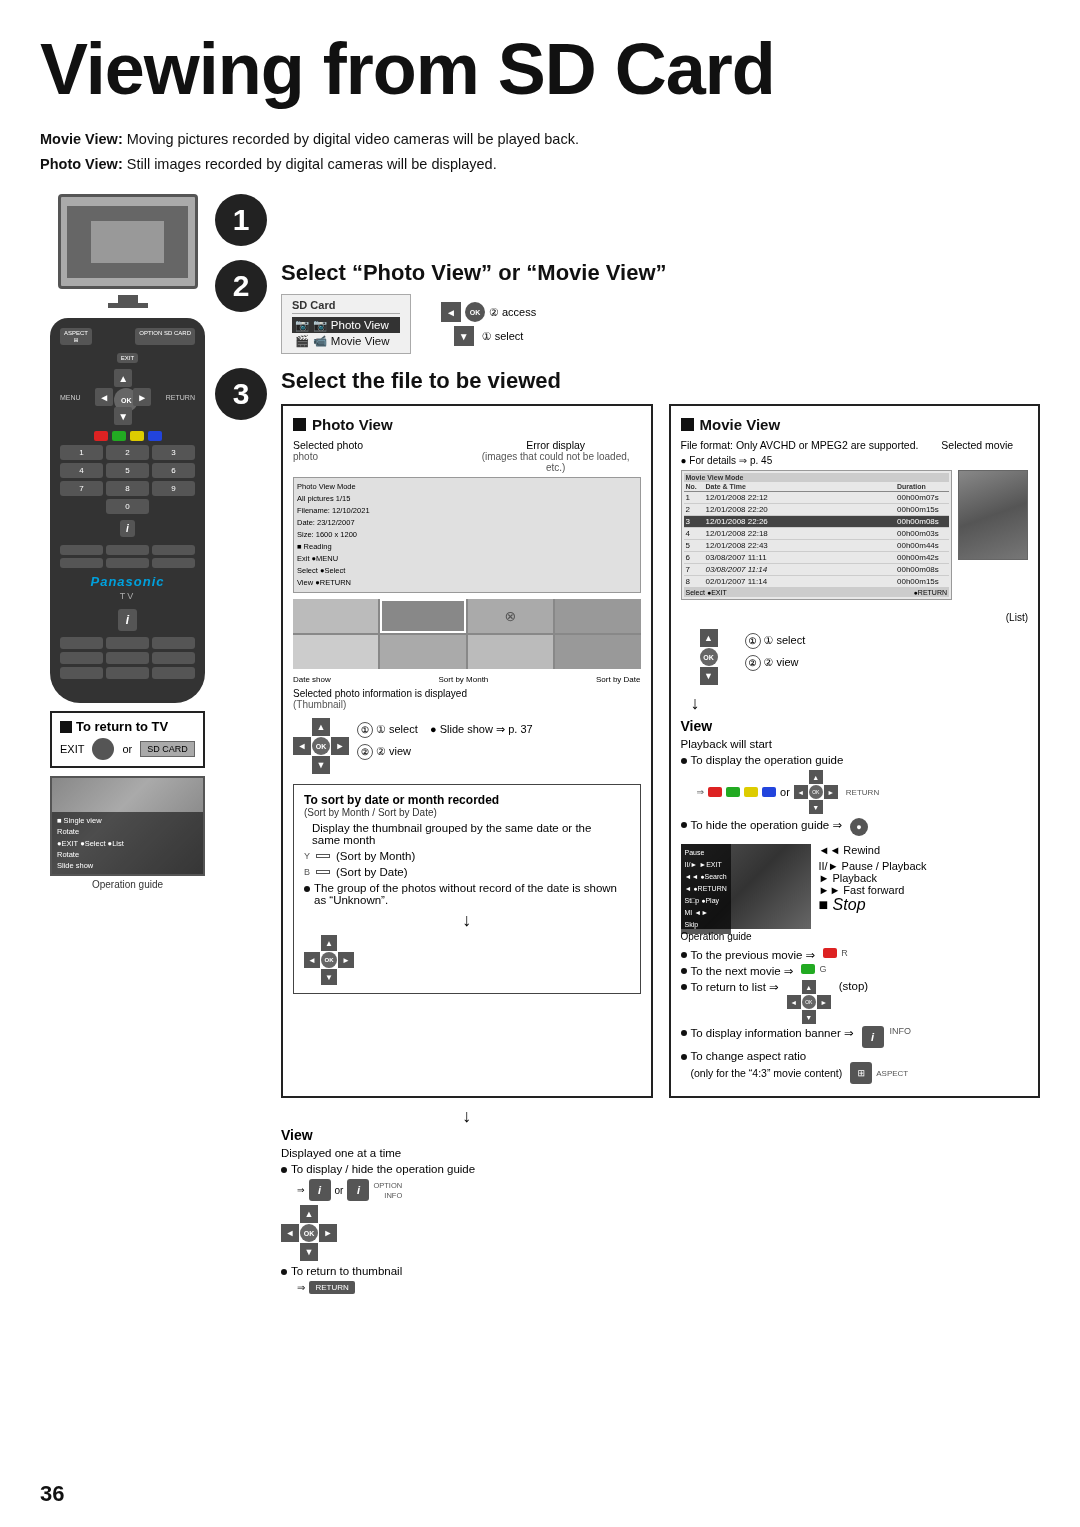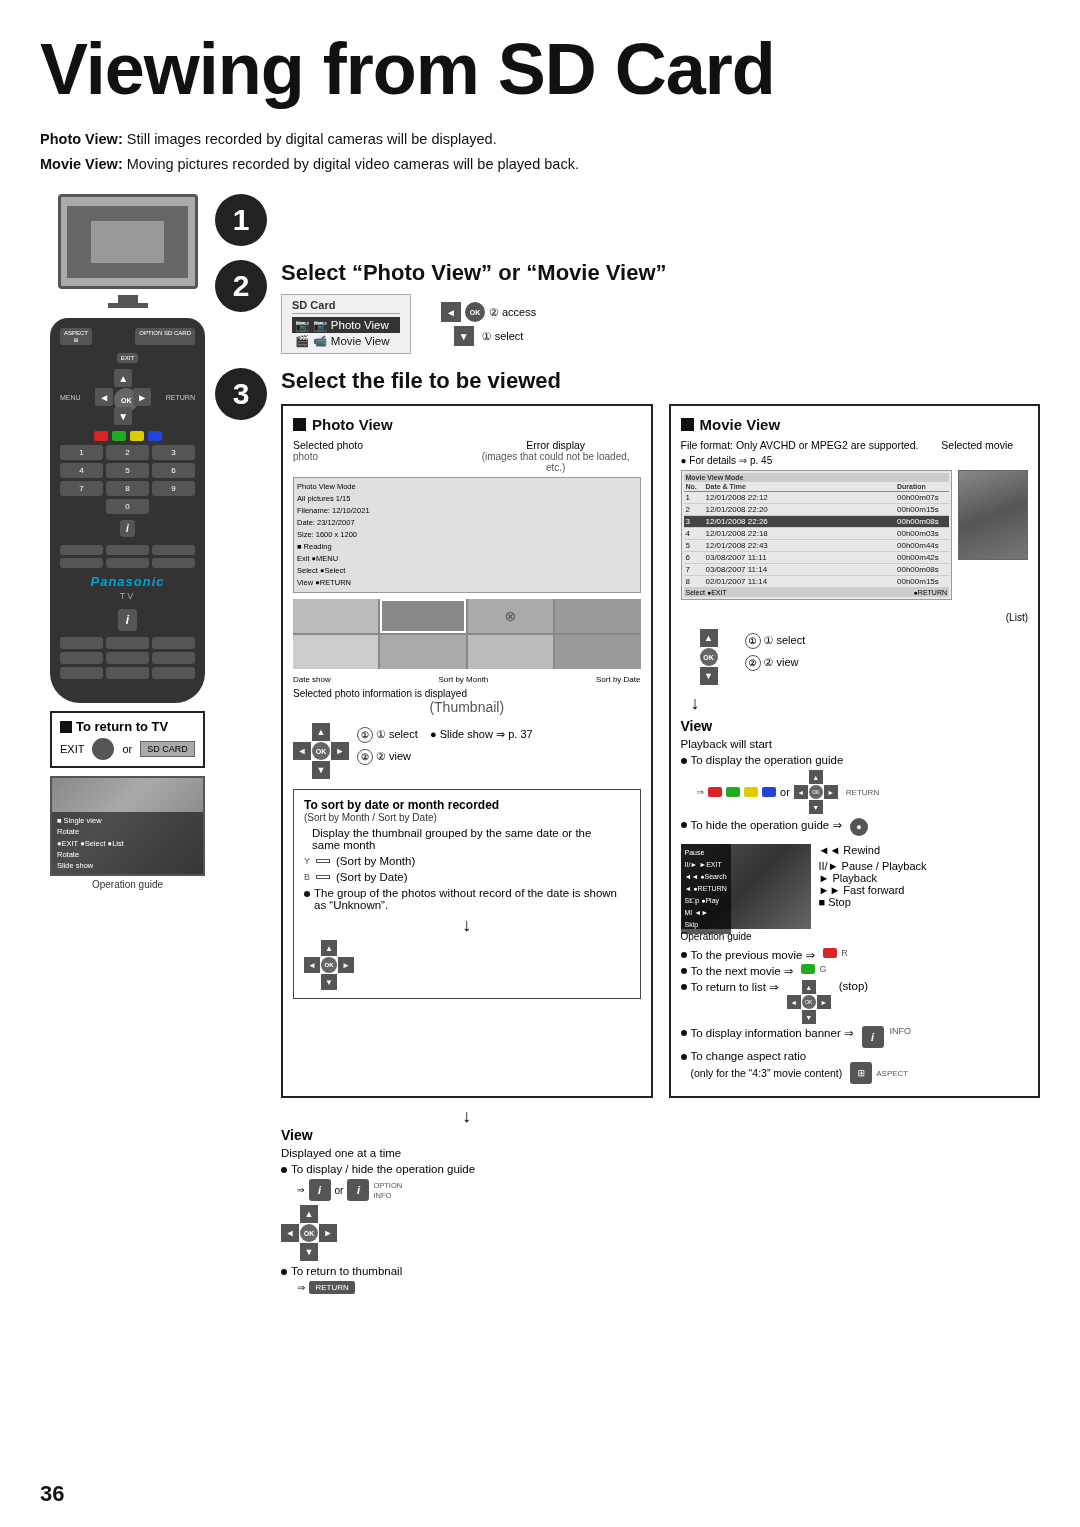--- a/index.html
+++ b/index.html
@@ -401,26 +401,26 @@
   </style>
 </head>
 <body>
 
 <div class="page">
 
   <h1 class="main-title">Viewing from SD Card</h1>
 
   <div class="intro-text">
     <div>
+      <b>Movie View:</b>
+      <span> Moving pictures recorded by digital video cameras will be played back.</span>
+    </div>
+    <div>
       <b>Photo View:</b>
       <span> Still images recorded by digital cameras will be displayed.</span>
-    </div>
-    <div>
-      <b>Movie View:</b>
-      <span> Moving pictures recorded by digital video cameras will be played back.</span>
     </div>
   </div>
 
   <div class="main-layout">
 
     <div class="left-col">
 
       <div class="tv-screen">
         <div style="width:90%;height:80%;background:#666;display:flex;align-items:center;justify-content:center;">
           <div style="width:60%;height:60%;background:#999;"></div>
@@ -622,21 +622,21 @@
                 <div class="thumb-cell" style="background:#bbb;"></div>
                 <div class="thumb-cell" style="background:#999;"></div>
               </div>
               <div style="display:flex;justify-content:space-between;font-size:8px;margin-top:2px;">
                 <span>Date show</span>
                 <span>Sort by Month</span>
                 <span>Sort by Date</span>
               </div>
 
               <div style="font-size:10px;margin-top:4px;">Selected photo information is displayed</div>
-              <div style="font-size:14px;color:#555;text-align:center;">(Thumbnail)</div>
+              <div style="font-size:10px;color:#555;text-align:left;">(Thumbnail)</div>
 
               <div style="display:flex;align-items:flex-start;gap:8px;margin-top:8px;">
                 <div style="display:grid;grid-template-columns:18px 18px 18px;grid-template-rows:18px 18px 18px;gap:1px;">
                   <div></div>
                   <div style="background:#555;display:flex;align-items:center;justify-content:center;font-size:9px;color:#fff;">▲</div>
                   <div></div>
                   <div style="background:#555;display:flex;align-items:center;justify-content:center;font-size:9px;color:#fff;">◄</div>
                   <div style="background:#666;border-radius:50%;display:flex;align-items:center;justify-content:center;font-size:7px;color:#fff;font-weight:bold;">OK</div>
                   <div style="background:#555;display:flex;align-items:center;justify-content:center;font-size:9px;color:#fff;">►</div>
                   <div></div>
@@ -744,21 +744,21 @@
                       <span style="flex:1;">12/01/2008  22:43</span>
                       <span style="width:50px;">00h00m44s</span>
                   </div>
                   <div class="movie-list-row">
                     <span style="width:16px;">6</span>
                       <span style="flex:1;">03/08/2007  11:11</span>
                       <span style="width:50px;">00h00m42s</span>
                   </div>
                   <div class="movie-list-row">
                     <span style="width:16px;">7</span>
-                      <span style="flex:1;">03/08/2007  11:14</span>
+                      <span style="flex:1;font-style:italic;">03/08/2007  11:14</span>
                       <span style="width:50px;">00h00m08s</span>
                   </div>
                   <div class="movie-list-row">
                     <span style="width:16px;">8</span>
                       <span style="flex:1;">02/01/2007  11:14</span>
                       <span style="width:50px;">00h00m15s</span>
                   </div>
                   <div style="display:flex;justify-content:space-between;font-size:7px;padding:1px 2px;background:#ccc;">
                     <span>Select ●EXIT</span>
                     <span>●RETURN</span>
@@ -854,21 +854,21 @@
                     <div class="playback-row" style="margin-top:4px;">
                       <span style="font-size:11px;">II/► Pause / Playback</span>
                     </div>
                     <div class="playback-row">
                       <span style="font-size:11px;">► Playback</span>
                     </div>
                     <div class="playback-row">
                       <span style="font-size:11px;">►► Fast forward</span>
                     </div>
                     <div class="playback-row">
-                      <span style="font-size:11px;">■ Stop</span>
+                      <span style="font-size:16px;font-style:italic;">■ Stop</span>
                     </div>
                   </div>
                 </div>
 
                 <div class="bullet-point" style="margin-top:6px;">
                   <span class="bullet-dot"></span>
                   <span style="font-size:11.5px;">To the previous movie ⇒</span>
                   <div style="width:14px;height:10px;background:#dd2222;border-radius:2px;margin-left:4px;"></div>
                   <span style="font-size:9px;color:#555;">R</span>
                 </div>
@@ -927,21 +927,21 @@
               <div class="bullet-point">
                 <span class="bullet-dot"></span>
                 <span style="font-size:11.5px;">To display / hide the operation guide</span>
               </div>
 
               <div style="display:flex;align-items:center;gap:4px;margin:4px 0 4px 16px;">
                 <span style="font-size:9px;">⇒</span>
                 <div style="width:22px;height:22px;background:#555;border-radius:3px;display:flex;align-items:center;justify-content:center;color:#fff;font-size:11px;font-style:italic;font-weight:bold;">i</div>
                 <span style="font-size:10px;">or</span>
                 <div style="width:22px;height:22px;background:#555;border-radius:3px;display:flex;align-items:center;justify-content:center;color:#fff;font-size:11px;font-style:italic;font-weight:bold;">i</div>
-                <div style="display:flex;flex-direction:column;gap:1px;">
+                <div style="display:flex;flex-direction:column;gap:1px;text-align:right;">
                   <span style="font-size:7.5px;color:#555;">OPTION</span>
                   <span style="font-size:7.5px;color:#555;">INFO</span>
                 </div>
               </div>
 
               <div style="display:flex;align-items:flex-start;gap:8px;margin:4px 0;">
                 <div style="display:grid;grid-template-columns:18px 18px 18px;grid-template-rows:18px 18px 18px;gap:1px;">
                   <div></div>
                   <div style="background:#555;display:flex;align-items:center;justify-content:center;font-size:9px;color:#fff;">▲</div>
                   <div></div>

